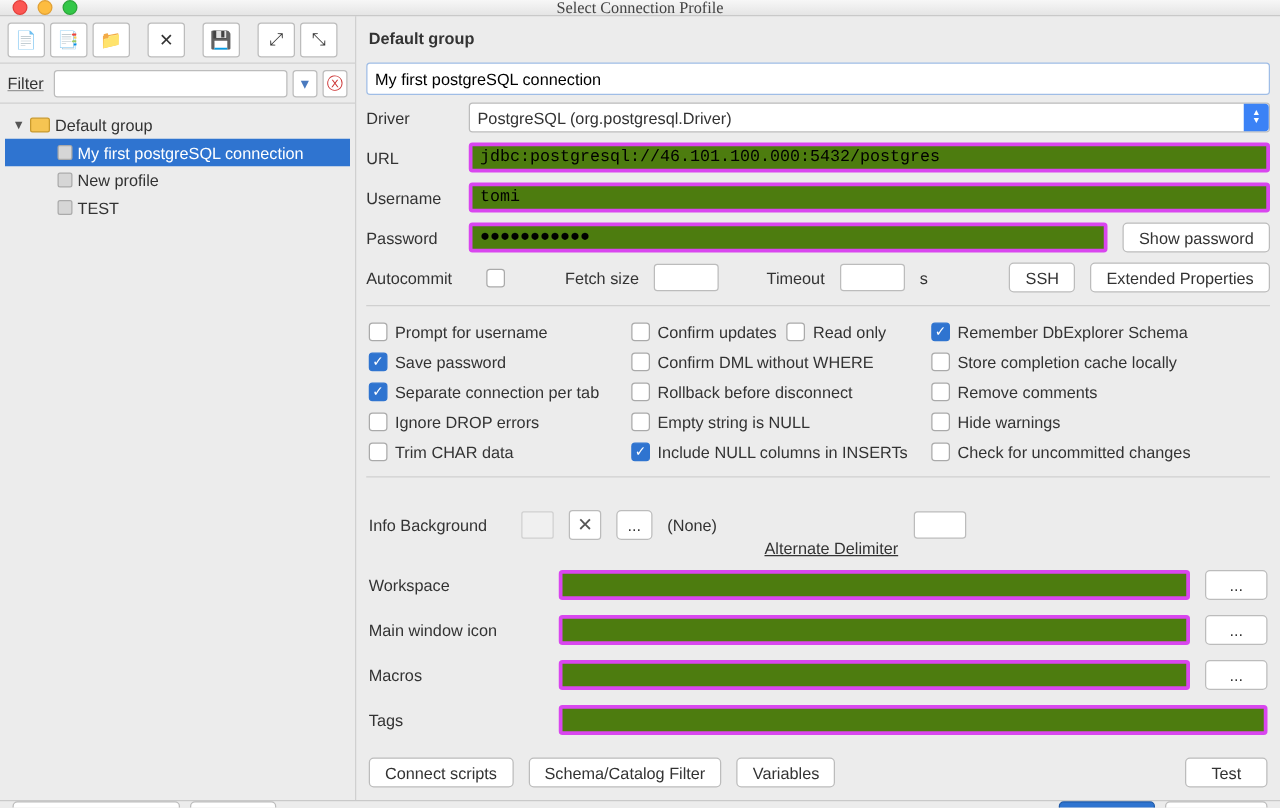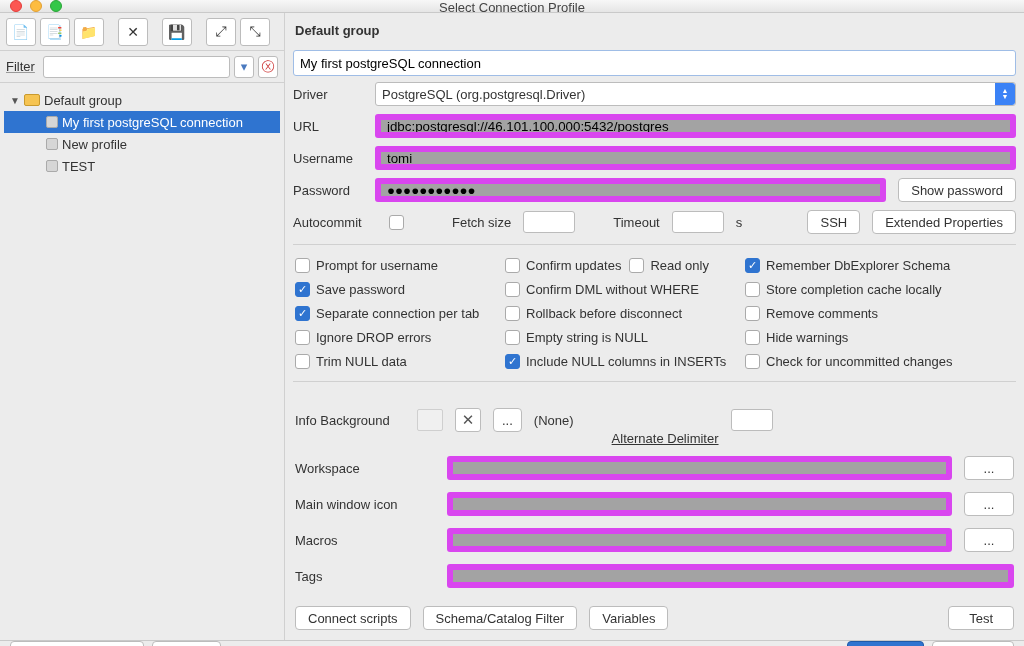--- a/index.html
+++ b/index.html
@@ -15,22 +15,23 @@
 .window {
   display: flex;
   flex-direction: column;
   height: 100%;
 }
 .titlebar {
   height: 22px;
   background: linear-gradient(#f7f7f7, #e5e5e5);
   border-bottom: 1px solid #c9c9c9;
   display: flex;
-  align-items: flex-start;
+  align-items: center;
   position: relative;
+  font-family: Liberation Serif, serif;
 }
 .traffic { display: flex; gap: 8px; padding-left: 10px; }
 .tbtn { width: 12px; height: 12px; border-radius: 50%; }
 .tbtn.red { background:#fc5753; border:1px solid #e33e3a; }
 .tbtn.yellow { background:#fdbc40; border:1px solid #e1a034; }
 .tbtn.green { background:#33c748; border:1px solid #2aa538; }
 .titlebar .title { position:absolute; left:0; right:0; text-align:center; font-size:13px; color:#444; }
 .body {
   flex:1;
   display:flex;
@@ -98,21 +99,21 @@
   flex:1; height:24px; background:#fff; border:1px solid #bcbcbc; border-radius:3px;
   display:flex; align-items:center; padding:0 22px 0 6px; position:relative;
 }
 .select .arrow {
   position:absolute; right:0; top:0; width:20px; height:100%;
   background:#3b82f6; border-radius:0 3px 3px 0;
   display:flex; flex-direction:column; align-items:center; justify-content:center;
   color:#fff; font-size:7px; line-height:6px;
 }
 .tinput {
-  flex:1; height:24px; border:6px solid #d946ef; background:#a3a3a3; border-radius:3px; padding:0 6px;
+  flex:1; height:24px; border:3px solid #d946ef; background:#4d7c0f; border-radius:3px; padding:0 6px;font-family:Liberation Mono, monospace;
 }
 .btn {
   height:24px; padding:0 12px; border:1px solid #bcbcbc; background:#fff; border-radius:4px;
   display:flex; align-items:center; justify-content:center; font-size:13px;
 }
 .checks {
   border-top:1px solid #d0d0d0; border-bottom:1px solid #d0d0d0;
   padding:8px 2px; margin-top:4px;
 }
 .crow { display:flex; height:24px; align-items:center; }
@@ -288,21 +289,21 @@
               <span>Empty string is NULL</span>
             </div>
           <div class="ccol3">
               <div class="cb"></div>
               <span>Hide warnings</span>
             </div>
         </div>
         <div class="crow">
           <div class="ccol1">
               <div class="cb"></div>
-              <span>Trim NULL data</span>
+              <span>Trim CHAR data</span>
             </div>
           <div class="ccol2">
               <div class="cb checked"></div>
               <span>Include NULL columns in INSERTs</span>
             </div>
           <div class="ccol3">
               <div class="cb"></div>
               <span>Check for uncommitted changes</span>
             </div>
         </div>

